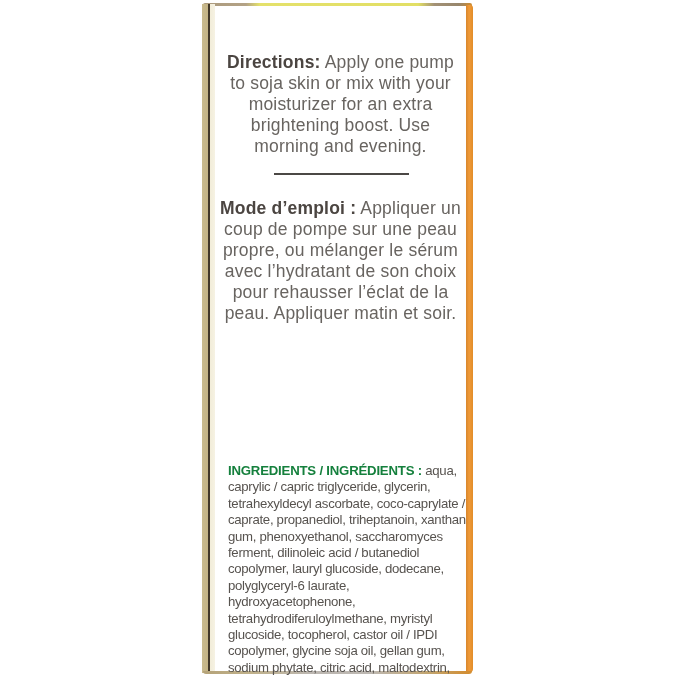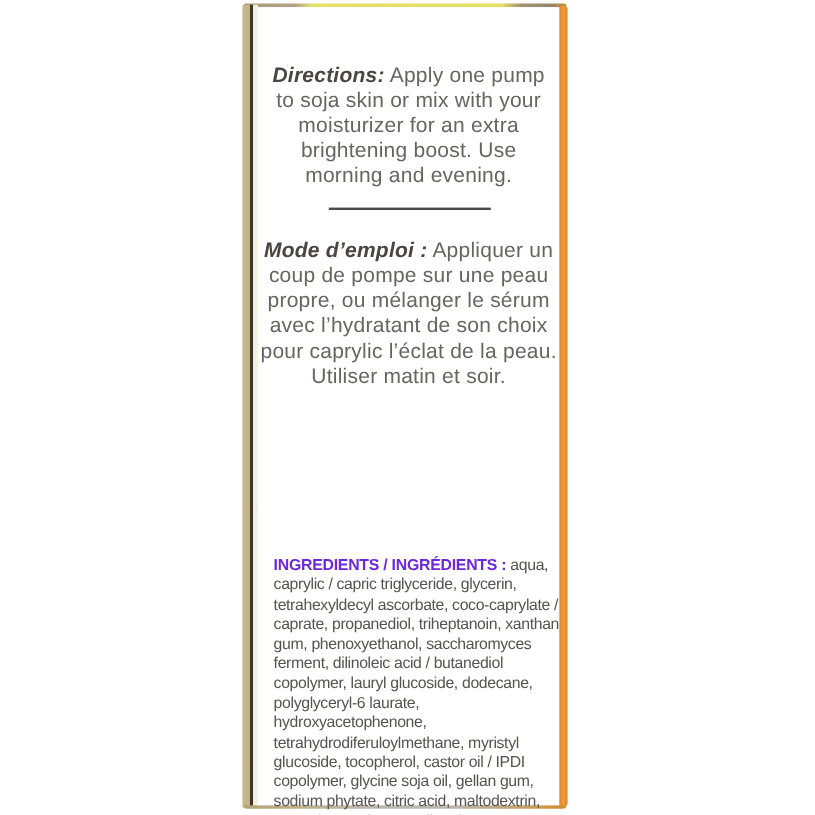--- a/index.html
+++ b/index.html
@@ -70,21 +70,20 @@
     margin: 0;
     text-align: center;
     font-size: 17.5px;
     line-height: 21px;
     letter-spacing: 0.2px;
     color: #686460;
   }
   .para strong {
     font-weight: bold;
     color: #4b4541;
-    font-style: italic;
   }
   .para-en { top: 46px; padding: 0 6px; }
   .para-fr { top: 192px; padding: 0 2px; }
   .divider {
     position: absolute;
     top: 167px;
     left: 50%;
     width: 135px;
     height: 2px;
     margin-left: -67px;
@@ -97,21 +96,21 @@
     width: 238px;
     margin: 0;
     text-align: left;
     font-size: 13.2px;
     line-height: 16.4px;
     letter-spacing: -0.3px;
     color: #57534f;
   }
   .ingredients strong {
     font-weight: bold;
-    color: #6d28d9;
+    color: #15803d;
     letter-spacing: -0.2px;
   }
 </style>
 </head>
 <body>
 
 <div class="stage">
   <div class="box">
     <div class="edge-top"></div>
     <div class="edge-left"></div>
@@ -122,21 +121,21 @@
 
       <p class="para para-en">
         <strong>Directions:</strong>
         <span>Apply one pump to soja skin or mix with your moisturizer for an extra brightening boost. Use morning and evening.</span>
       </p>
 
       <div class="divider"></div>
 
       <p class="para para-fr">
         <strong>Mode d’emploi :</strong>
-        <span>Appliquer un coup de pompe sur une peau propre, ou mélanger le sérum avec l’hydratant de son choix pour caprylic l’éclat de la peau. Utiliser matin et soir.</span>
+        <span>Appliquer un coup de pompe sur une peau propre, ou mélanger le sérum avec l’hydratant de son choix pour rehausser l’éclat de la peau. Appliquer matin et soir.</span>
       </p>
 
       <p class="ingredients">
         <strong>INGREDIENTS / INGRÉDIENTS :</strong>
         <span>aqua, caprylic / capric triglyceride, glycerin, tetrahexyldecyl ascorbate, coco-caprylate / caprate, propanediol, triheptanoin, xanthan gum, phenoxyethanol, saccharomyces ferment, dilinoleic acid / butanediol copolymer, lauryl glucoside, dodecane, polyglyceryl-6 laurate, hydroxyacetophenone, tetrahydrodiferuloylmethane, myristyl glucoside, tocopherol, castor oil / IPDI copolymer, glycine soja oil, gellan gum, sodium phytate, citric acid, maltodextrin, potassium sorbate, sodium benzoate, alcohol, gardenia jasminoides fruit extract</span>
       </p>
 
     </div>
   </div>
 </div>

